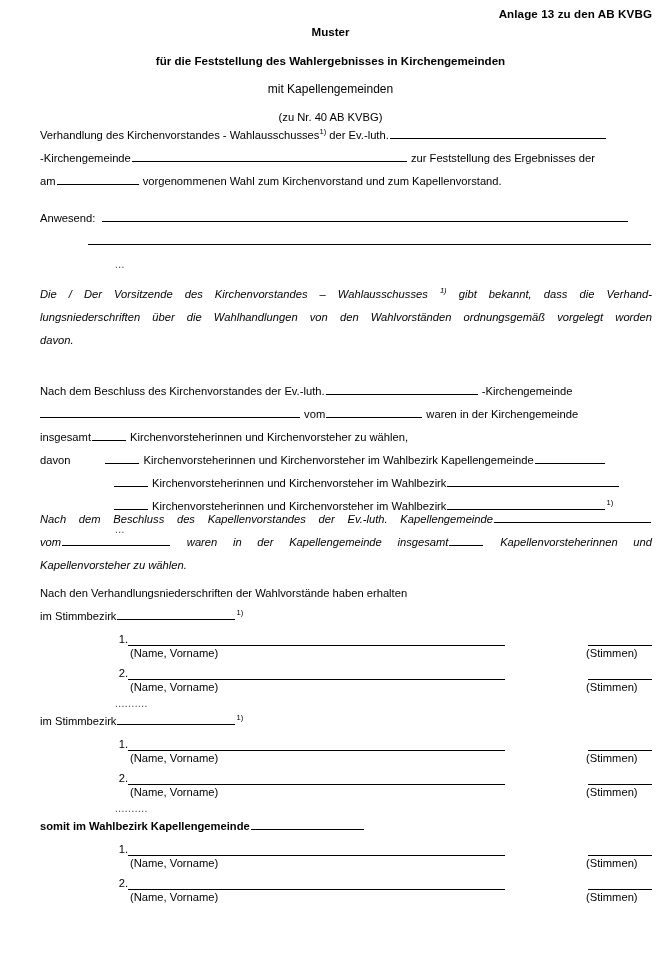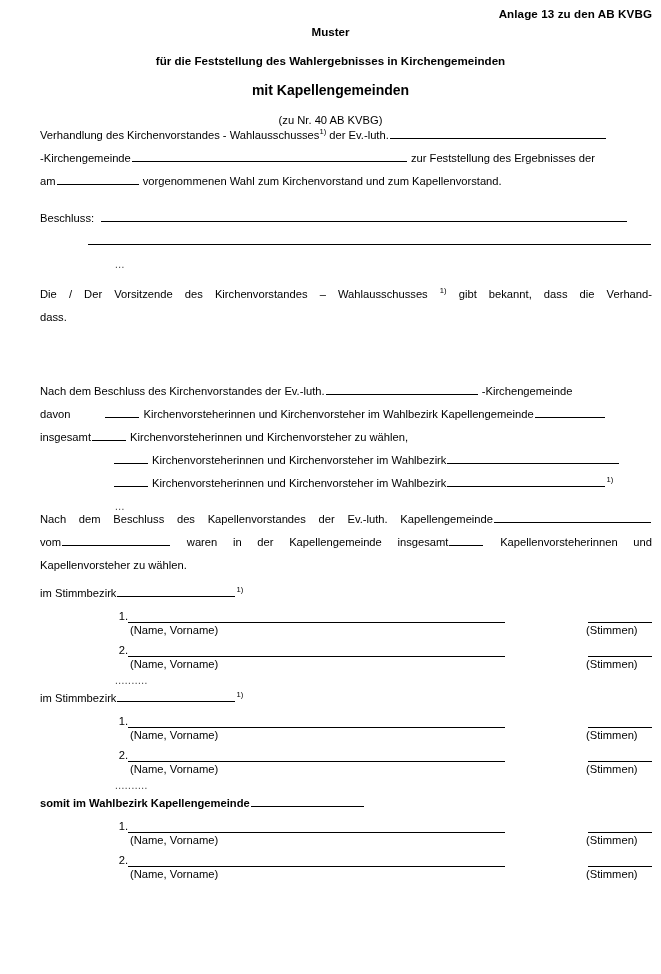--- a/index.html
+++ b/index.html
@@ -44,22 +44,22 @@
     font-weight: bold;
     font-size: 11.6px;
     margin-bottom: 13px;
   }
   .title-block .t2 {
     font-weight: bold;
     font-size: 11.6px;
     margin-bottom: 13px;
   }
   .title-block .t3 {
-    font-weight: bold;
-    font-size: 14px;
+    font-weight: normal;
+    font-size: 12px;
     margin-bottom: 13px;
   }
   .title-block .t4 {
     font-weight: normal;
     font-size: 11.2px;
   }
 
   
   .block {
     position: absolute;
@@ -68,20 +68,21 @@
   }
   .para-line {
     height: 23px;
     white-space: nowrap;
     overflow: visible;
   }
   .justify {
     text-align: justify;
     text-align-last: left;
     line-height: 23px;
+    font-style: italic;
   }
   .justify > div { line-height: 23px; }
 
   
   .rule {
     display: inline-block;
     border-bottom: 1px solid #000;
     height: 0.85em;
     vertical-align: baseline;
     margin: 0 1px;
@@ -174,52 +175,58 @@
       <span>zur Feststellung des Ergebnisses der</span>
     </div>
     <div class="para-line">
       <span>am</span><span class="rule" style="width:82px;"></span>
       <span>vorgenommenen Wahl zum Kirchenvorstand und zum Kapellenvorstand.</span>
     </div>
   </div>
 
   <div class="block" style="top:211px;">
     <div class="para-line">
-      <span>Beschluss:</span><span class="rule" style="width:526px;margin-left:7px;"></span>
+      <span>Anwesend:</span><span class="rule" style="width:526px;margin-left:7px;"></span>
     </div>
     <div class="para-line">
       <span class="rule" style="width:563px;margin-left:48px;"></span>
     </div>
     <div class="para-line" style="height:15px;">
       <span class="dots" style="margin-left:75px;">...</span>
     </div>
   </div>
 
   <div class="block justify" style="top:283px;">
     <div style="text-align:justify;text-align-last:justify;">
       <span>Die / Der Vorsitzende des Kirchenvorstandes – Wahlausschusses</span>
       <span class="sup">1)</span>
       <span>gibt bekannt, dass die Verhand-</span>
     </div>
-    <div>dass.</div>
+    <div style="text-align:justify;text-align-last:justify;">lungsniederschriften über die Wahlhandlungen von den Wahlvorständen ordnungsgemäß vorgelegt worden</div>
+    <div>davon.</div>
   </div>
 
   <div class="block" style="top:352px;margin-top:32px;">
     <div class="para-line">
       <span>Nach dem Beschluss des Kirchenvorstandes der Ev.-luth.</span><span class="rule" style="width:152px;"></span>
       <span>-Kirchengemeinde</span>
     </div>
     <div class="para-line">
+      <span class="rule" style="width:260px;margin-left:0;"></span>
+      <span>vom</span><span class="rule" style="width:96px;"></span>
+      <span>waren in der Kirchengemeinde</span>
+    </div>
+    <div class="para-line">
+      <span>insgesamt</span><span class="rule" style="width:34px;"></span>
+      <span>Kirchenvorsteherinnen und Kirchenvorsteher zu wählen,</span>
+    </div>
+
+    <div class="para-line">
       <span>davon</span><span class="rule" style="width:34px;margin-left:35px;"></span>
       <span>Kirchenvorsteherinnen und Kirchenvorsteher im Wahlbezirk Kapellengemeinde</span><span class="rule" style="width:70px;"></span>
-    </div>
-
-    <div class="para-line">
-      <span>insgesamt</span><span class="rule" style="width:34px;"></span>
-      <span>Kirchenvorsteherinnen und Kirchenvorsteher zu wählen,</span>
     </div>
     <div class="para-line">
       <span class="rule" style="width:34px;margin-left:74px;"></span>
       <span>Kirchenvorsteherinnen und Kirchenvorsteher im Wahlbezirk</span><span class="rule" style="width:172px;"></span>
     </div>
     <div class="para-line">
       <span class="rule" style="width:34px;margin-left:74px;"></span>
       <span>Kirchenvorsteherinnen und Kirchenvorsteher im Wahlbezirk</span><span class="rule" style="width:158px;"></span><span class="sup">1)</span>
     </div>
     <div class="para-line" style="height:16px;">
@@ -233,20 +240,21 @@
     </div>
     <div style="text-align:justify;text-align-last:justify;">
       <span>vom</span><span class="rule" style="width:108px;"></span>
       <span>waren in der Kapellengemeinde insgesamt</span><span class="rule" style="width:34px;"></span>
       <span>Kapellenvorsteherinnen und</span>
     </div>
     <div>Kapellenvorsteher zu wählen.</div>
   </div>
 
   <div class="block" style="top:586px;">
+    <div class="para-line">Nach den Verhandlungsniederschriften der Wahlvorstände haben erhalten</div>
 
     <div>
       <div class="para-line">
         <span>im Stimmbezirk</span><span class="rule" style="width:118px;"></span><span class="sup">1)</span>
       </div>
       <div class="entry-row">
         <span class="entry-num">1.</span>
         <span class="entry-line"></span>
         <span class="entry-cap">(Name, Vorname)</span>
         <span class="votes-line"></span>

